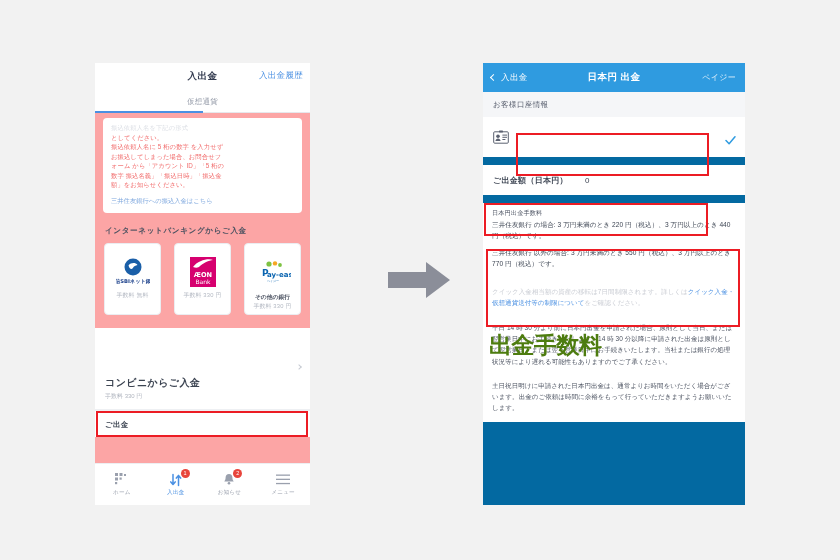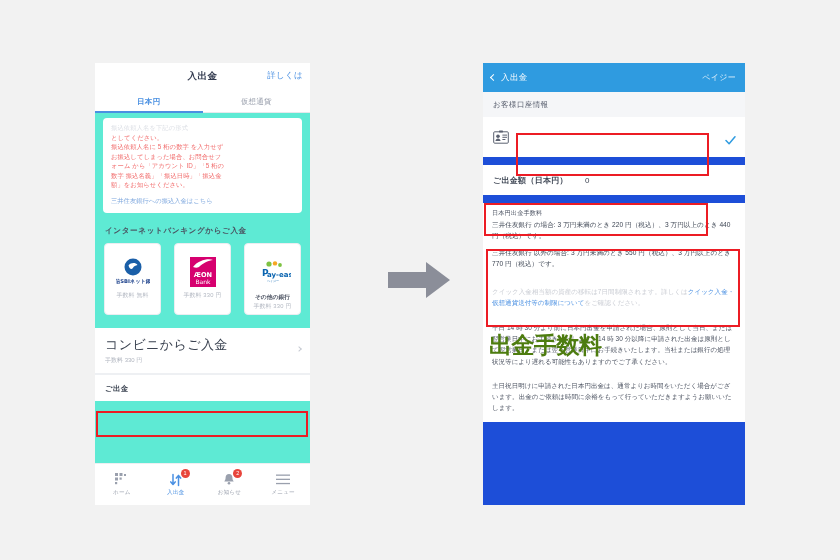--- a/index.html
+++ b/index.html
@@ -36,21 +36,21 @@
   }
   .lp-tab {
     flex: 1; text-align: center; font-size: 7.5px; color: #9aa0ad;
     padding-top: 7px; letter-spacing: .3px;
   }
   .lp-tab.active { color: #4a90e2; font-weight: bold; }
   .lp-tab-underline {
     position: absolute; left: 0; bottom: -1px; width: 50%; height: 2px;
     background: #4a90e2;
   }
-  .lp-scroll { height: 392px; background: #5eead4; overflow: hidden; }
+  .lp-scroll { height: 392px; background: #fca5a5; overflow: hidden; }
 
   .notice-card {
     margin: 5px 8px 0 8px; background: #ffffff; border-radius: 4px;
     padding: 5px 8px 7px 8px;
   }
   .notice-line {
     font-size: 6.3px; color: #f16a6a; line-height: 1.52; letter-spacing: .1px;
   }
   .notice-line.faded { color: #dcdfe5; }
   .notice-link {
@@ -69,21 +69,21 @@
   }
   .bank-logo-wrap { height: 38px; display: flex; align-items: center; justify-content: center; }
   .bank-fee { font-size: 5.8px; color: #b3b8c2; letter-spacing: .2px; }
   .bank-sub { font-size: 5.8px; color: #4a5160; font-weight: bold; margin-top: 2px; }
 
   .list-block { background: #fff; margin-top: 13px; }
   .list-row {
     position: relative; padding: 8px 14px 8px 10px;
     border-bottom: 1px solid #eef0f3;
   }
-  .list-row-title { font-size: 13px; font-weight: normal; color: #3c4452; letter-spacing: .4px; }
+  .list-row-title { font-size: 10px; font-weight: bold; color: #3c4452; letter-spacing: .4px; margin-top: 40px; }
   .list-row-sub { font-size: 6px; color: #b0b5bf; margin-top: 2px; }
   .chev {
     position: absolute; right: 9px; top: 50%; margin-top: -3px;
     width: 4px; height: 4px; border-right: 1px solid #c6cad2;
     border-top: 1px solid #c6cad2; transform: rotate(45deg);
   }
   .grp-head {
     background: #fff; font-size: 7.4px; font-weight: bold; color: #3c4452;
     padding: 9px 10px 7px 10px; letter-spacing: .4px;
     border-top: 1px solid #eef0f3;
@@ -136,21 +136,21 @@
     width: 5px; height: 5px; border-left: 1.6px solid #fff;
     border-bottom: 1.6px solid #fff; transform: rotate(45deg); margin-right: 1px;
   }
   .rp-title {
     position: absolute; left: 0; right: 0; text-align: center;
     color: #ffffff; font-size: 9.5px; font-weight: bold; letter-spacing: .5px;
   }
   .rp-action {
     position: absolute; right: 9px; color: #d8ecf9; font-size: 8px; letter-spacing: .3px;
   }
-  .rp-body { height: 413px; background: #1d4ed8; overflow: hidden; }
+  .rp-body { height: 413px; background: #0369a1; overflow: hidden; }
 
   .rp-sec-label {
     font-size: 7.5px; color: #5b6170; padding: 8px 10px 7px 10px;
     letter-spacing: .4px; background: #f5f6f8;
   }
   .acct-row {
     background: #ffffff; height: 40px; display: flex; align-items: center;
     padding: 0 10px; position: relative;
   }
   .id-icon { width: 16px; height: 14px; flex: none; margin-right: 8px; }
@@ -197,25 +197,24 @@
 </style>
 </head>
 <body>
 
 <div class="stage">
 
   <div class="left-panel">
 
     <div class="lp-top">
       <div class="lp-title">入出金</div>
-      <div class="lp-history">詳しくは</div>
+      <div class="lp-history">入出金履歴</div>
     </div>
 
     <div class="lp-tabs">
-      <div class="lp-tab active">日本円</div>
       <div class="lp-tab">仮想通貨</div>
       <div class="lp-tab-underline"></div>
     </div>
 
     <div class="lp-scroll">
 
       <div class="notice-card">
         <div class="notice-line faded">振込依頼人名を下記の形式</div>
         <div class="notice-line">としてください。</div>
         <div class="notice-line">振込依頼人名に 5 桁の数字 を入力せず</div>
@@ -343,20 +342,21 @@
     </svg>
   </div>
 
   <div class="right-panel">
 
     <div class="rp-header">
       <div class="rp-back">
         <span class="caret"></span>
         <span>入出金</span>
       </div>
+      <div class="rp-title">日本円 出金</div>
       <div class="rp-action">ペイジー</div>
     </div>
 
     <div class="rp-body">
 
       <div class="rp-sec-label">お客様口座情報</div>
 
       <div class="acct-row">
         <span class="id-icon">
           <svg width="16" height="14" viewBox="0 0 16 14">

